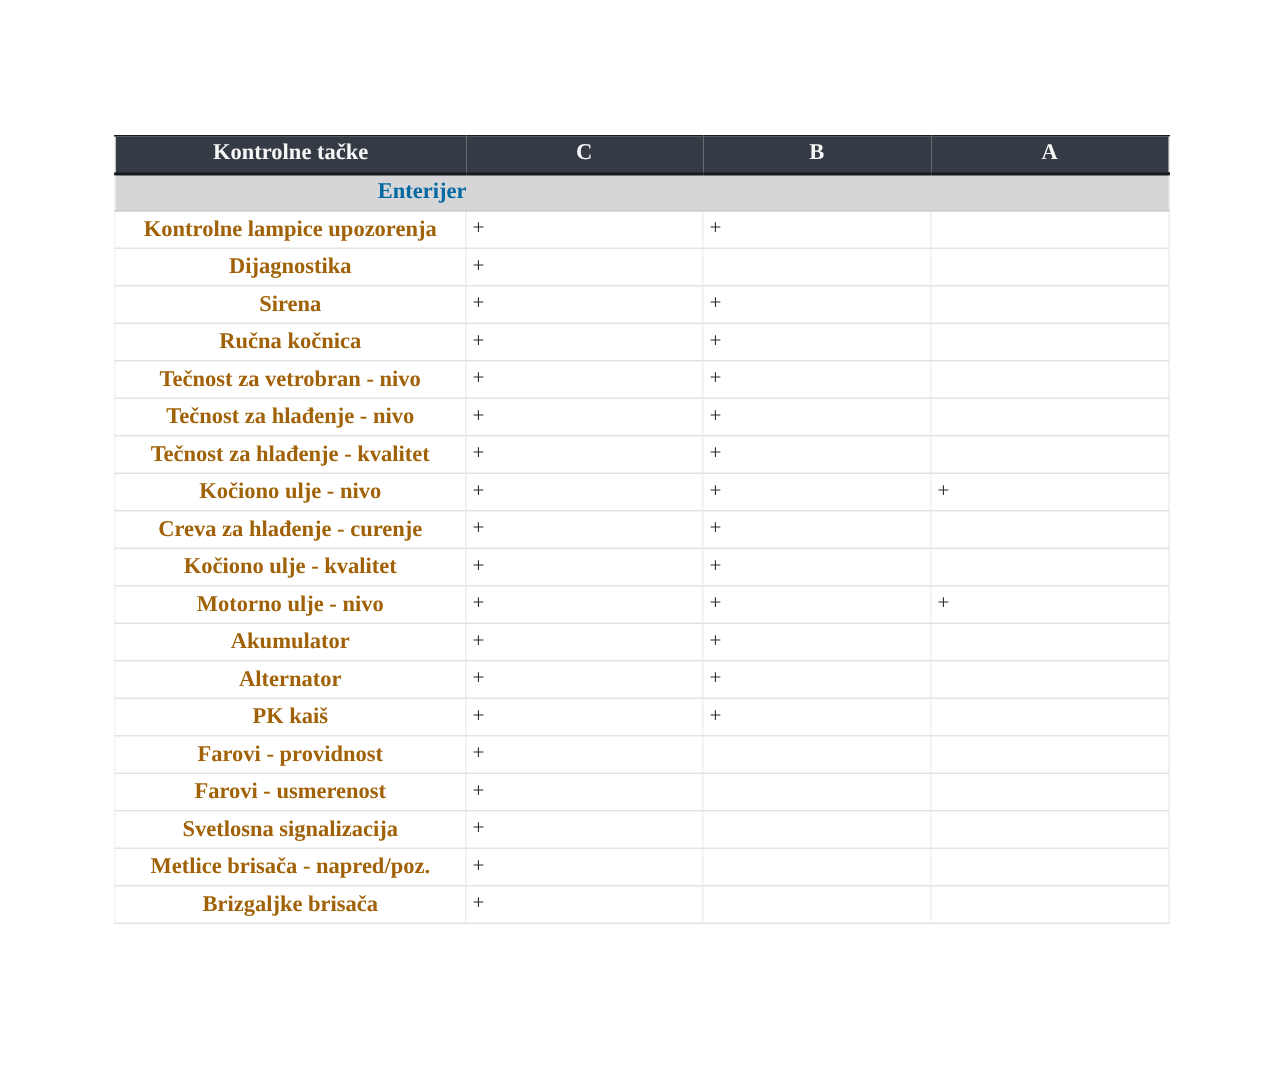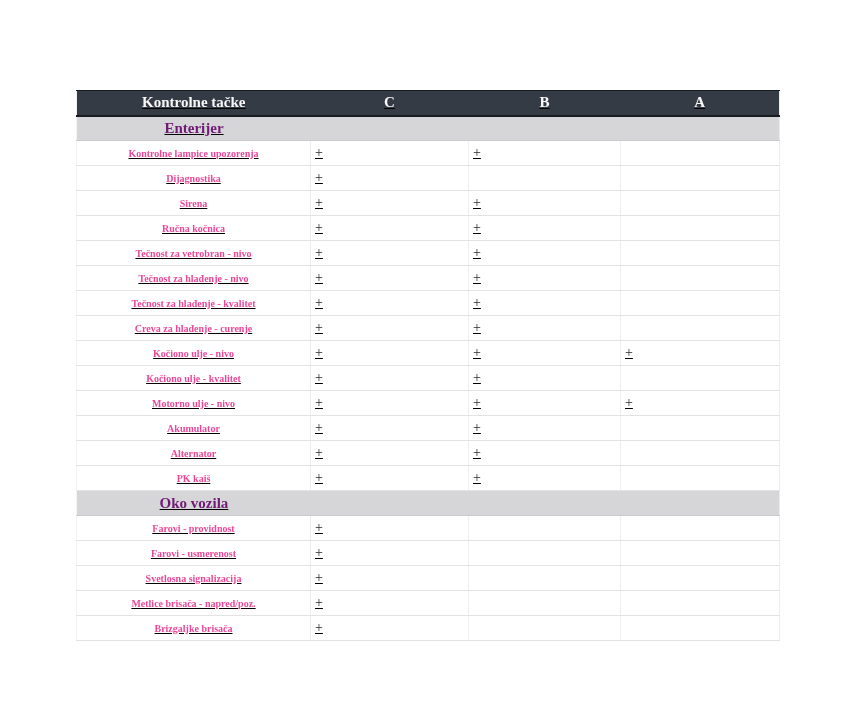--- a/index.html
+++ b/index.html
@@ -18,21 +18,20 @@
     position: absolute;
     left: 76px;
     top: 90px;
   }
   table.checklist {
     border-collapse: collapse;
     table-layout: fixed;
     width: 703px;
     border-right: 1px solid #ececec;
     border-left: 1px solid #f3f3f3;
-    text-decoration: underline;
   }
   table.checklist col.c-label { width: 234px; }
   table.checklist col.c-c { width: 158px; }
   table.checklist col.c-b { width: 152px; }
   table.checklist col.c-a { width: 159px; }
 
   table.checklist tr { height: 25px; }
 
   thead th {
     background: #353b44;
@@ -41,22 +40,22 @@
     font-size: 15px;
     text-align: center;
     vertical-align: middle;
     padding: 0;
     border-top: 1px solid #171a1e;
     border-bottom: 2px solid #171a1e;
   }
 
   tbody th.row-label {
     font-weight: bold;
-    font-size: 10px;
-    color: #ec4899;
+    font-size: 15px;
+    color: #a16207;
     text-align: center;
     vertical-align: middle;
     padding: 0 2px;
     background: #ffffff;
     border-bottom: 1px solid #e3e3e3;
     border-right: 1px solid #ededed;
     white-space: nowrap;
     overflow: hidden;
   }
   tbody td.mark {
@@ -74,24 +73,24 @@
 
   tr.section-row td {
     background: #d6d6d8;
     padding: 0;
     border-bottom: 1px solid #cbcbcd;
     vertical-align: middle;
   }
   tr.section-row .section-label {
     display: block;
     width: 234px;
-    text-align: center;
+    text-align: right;
     font-weight: bold;
     font-size: 15px;
-    color: #701a75;
+    color: #0369a1;
   }
 </style>
 </head>
 <body>
 
 <div class="table-wrap">
   <table class="checklist">
     <colgroup>
       <col class="c-label">
       <col class="c-c">
@@ -149,32 +148,32 @@
           <td class="mark">+</td>
           <td class="mark"></td>
         </tr>
         <tr>
           <th class="row-label">Tečnost za hlađenje - kvalitet</th>
           <td class="mark">+</td>
           <td class="mark">+</td>
           <td class="mark"></td>
         </tr>
         <tr>
+          <th class="row-label">Kočiono ulje - nivo</th>
+          <td class="mark">+</td>
+          <td class="mark">+</td>
+          <td class="mark">+</td>
+        </tr>
+        <tr>
           <th class="row-label">Creva za hlađenje - curenje</th>
           <td class="mark">+</td>
           <td class="mark">+</td>
           <td class="mark"></td>
         </tr>
         <tr>
-          <th class="row-label">Kočiono ulje - nivo</th>
-          <td class="mark">+</td>
-          <td class="mark">+</td>
-          <td class="mark">+</td>
-        </tr>
-        <tr>
           <th class="row-label">Kočiono ulje - kvalitet</th>
           <td class="mark">+</td>
           <td class="mark">+</td>
           <td class="mark"></td>
         </tr>
         <tr>
           <th class="row-label">Motorno ulje - nivo</th>
           <td class="mark">+</td>
           <td class="mark">+</td>
           <td class="mark">+</td>
@@ -189,25 +188,20 @@
           <th class="row-label">Alternator</th>
           <td class="mark">+</td>
           <td class="mark">+</td>
           <td class="mark"></td>
         </tr>
         <tr>
           <th class="row-label">PK kaiš</th>
           <td class="mark">+</td>
           <td class="mark">+</td>
           <td class="mark"></td>
-        </tr>
-        <tr class="section-row">
-          <td colspan="4">
-            <span class="section-label">Oko vozila</span>
-          </td>
         </tr>
         <tr>
           <th class="row-label">Farovi - providnost</th>
           <td class="mark">+</td>
           <td class="mark"></td>
           <td class="mark"></td>
         </tr>
         <tr>
           <th class="row-label">Farovi - usmerenost</th>
           <td class="mark">+</td>

